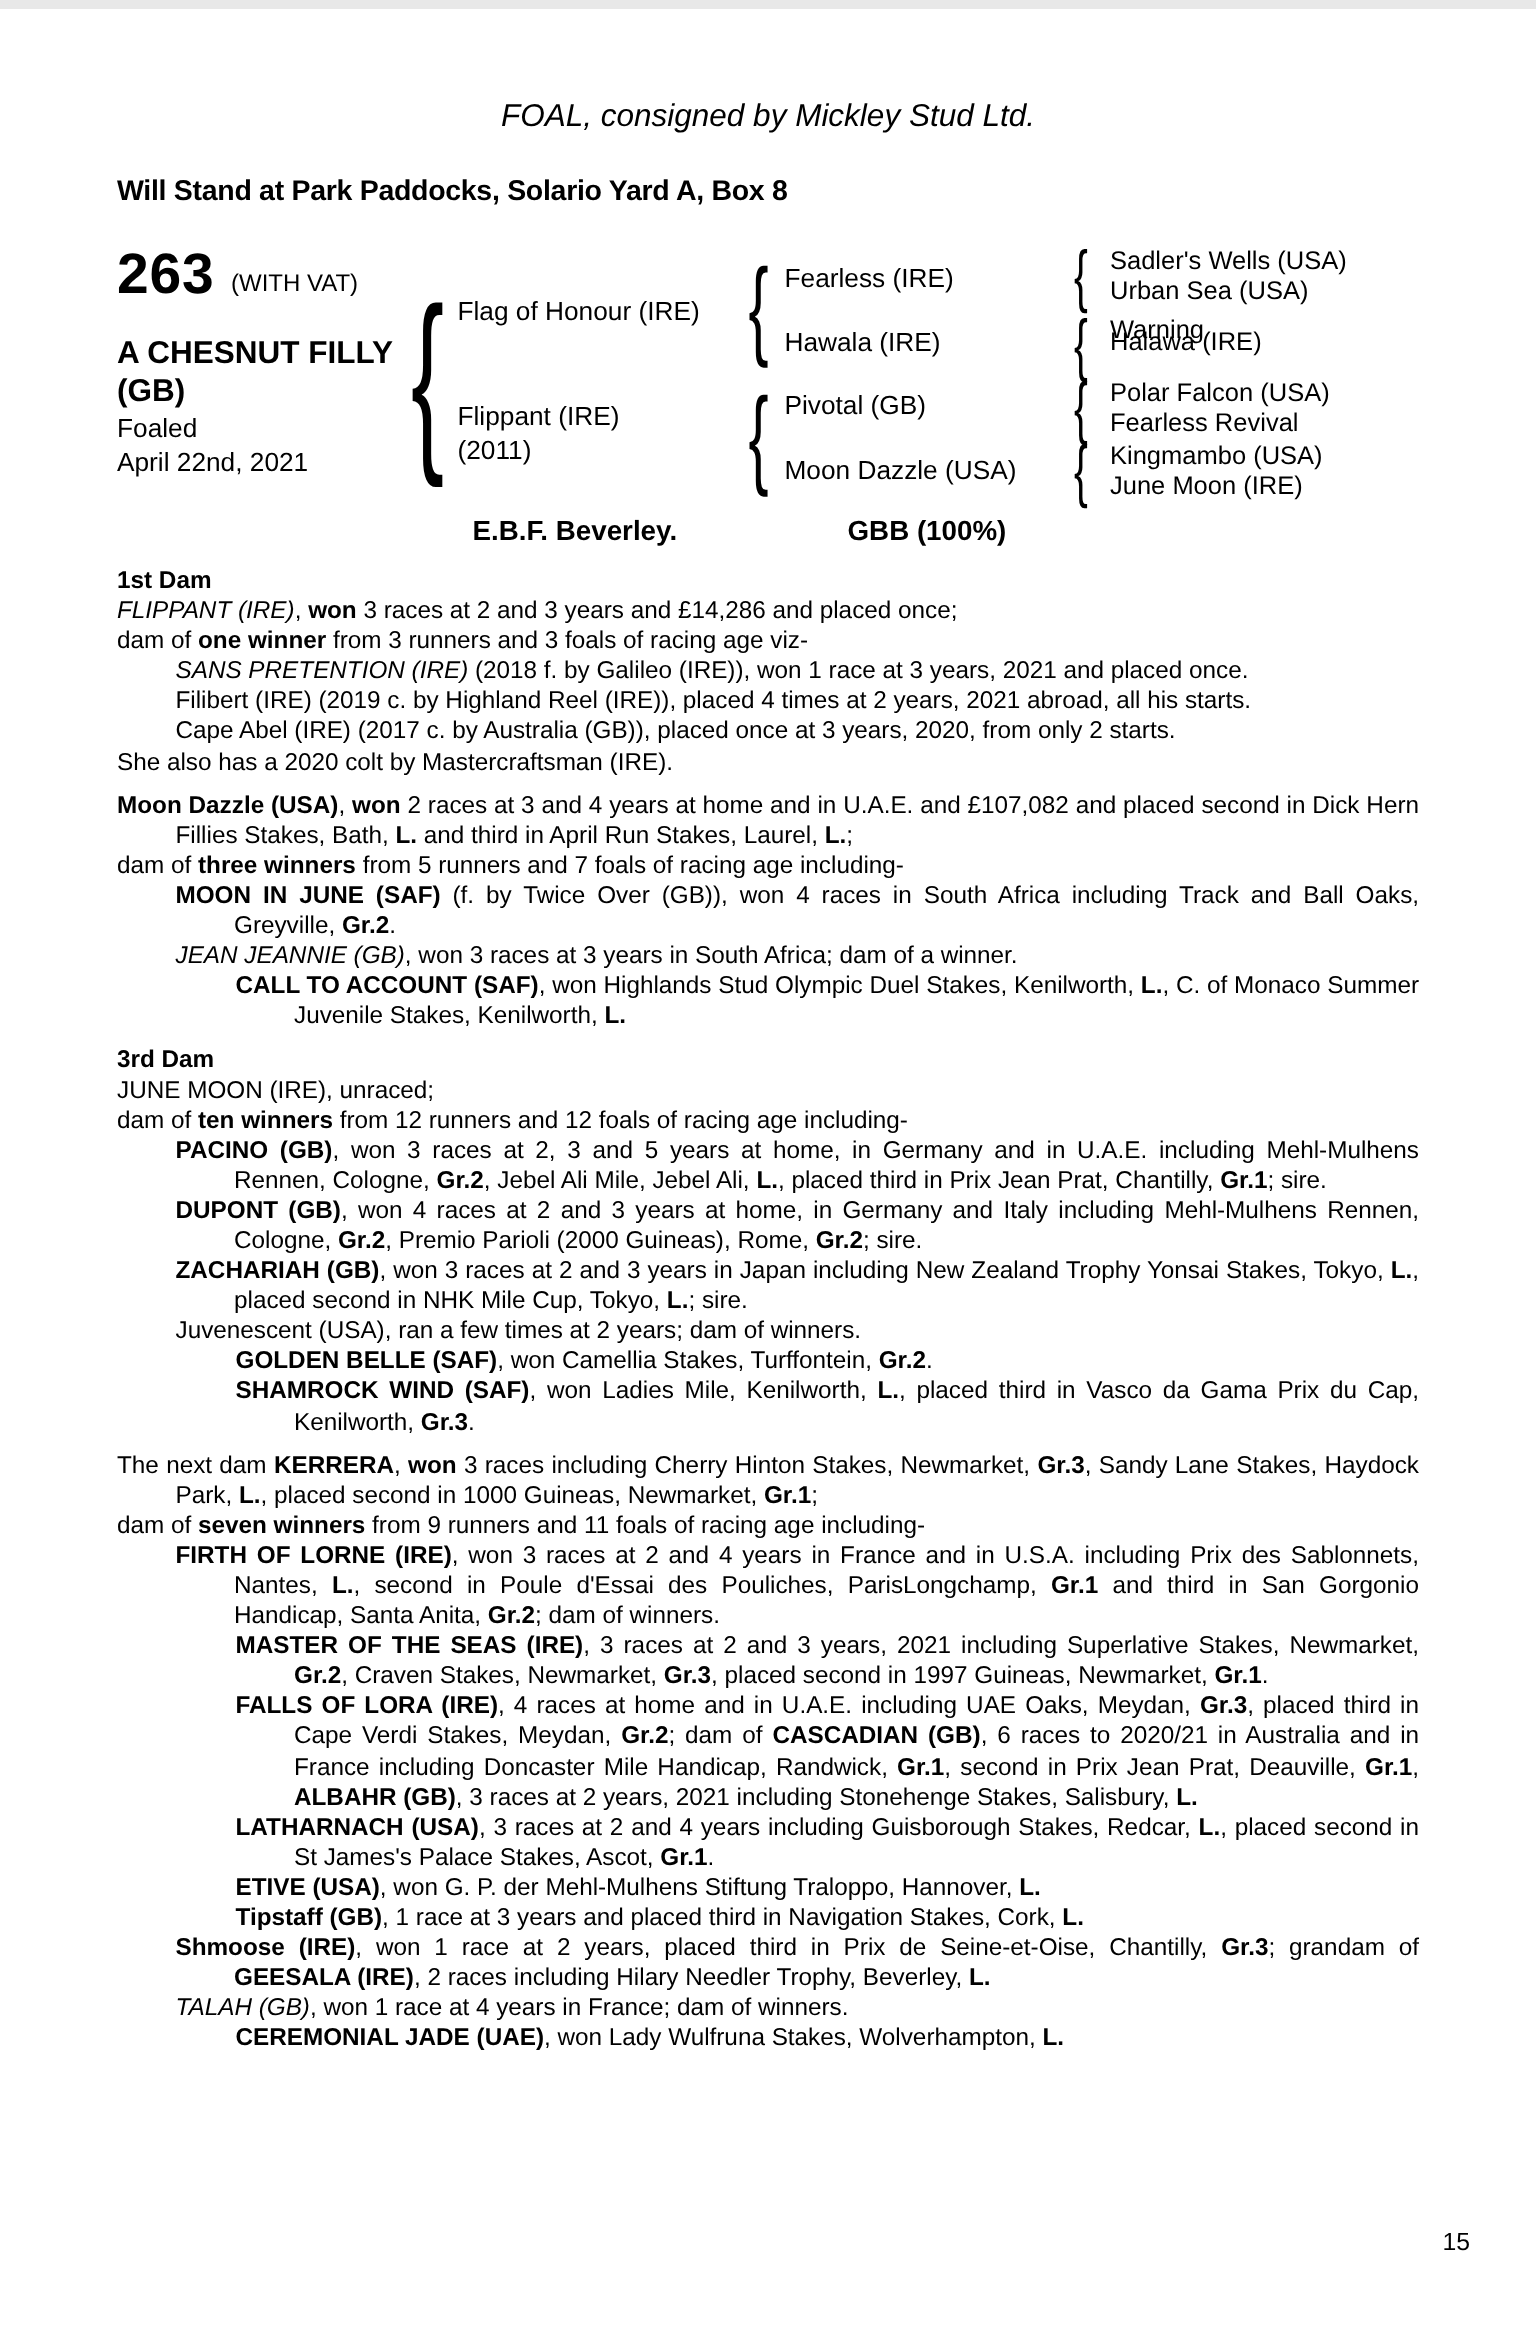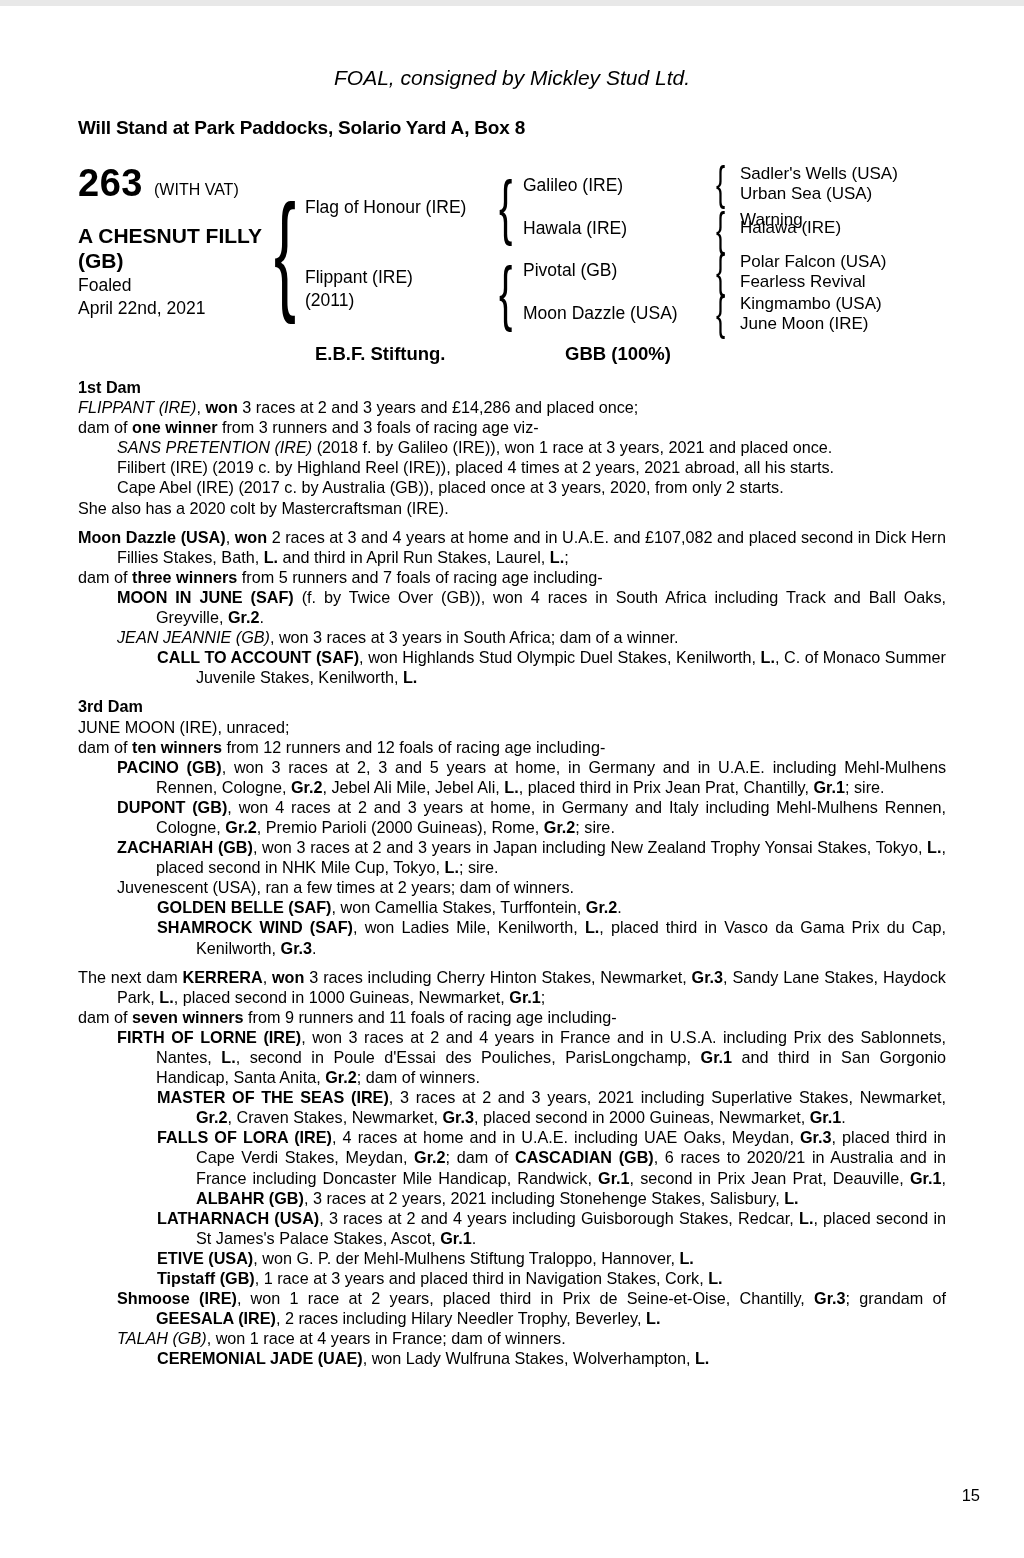--- a/index.html
+++ b/index.html
@@ -86,35 +86,35 @@
   <span class="brace brace-md m1">{</span>
   <span class="brace brace-sm s0">{</span>
   <span class="brace brace-sm s1">{</span>
   <span class="brace brace-sm s2">{</span>
   <span class="brace brace-sm s3">{</span>
 
   <div class="abs tree-name sire-name">Flag of Honour (IRE)</div>
   <div class="abs tree-name dam-name">Flippant (IRE)</div>
   <div class="abs tree-name dam-year">(2011)</div>
 
-  <div class="abs tree-name gp gp0">Galileo (IRE)</div>
+  <div class="abs tree-name gp gp0">Fearless (IRE)</div>
   <div class="abs tree-name gp gp1">Hawala (IRE)</div>
   <div class="abs tree-name gp gp2">Pivotal (GB)</div>
   <div class="abs tree-name gp gp3">Moon Dazzle (USA)</div>
 
   <div class="abs gg gg0">Sadler's Wells (USA)</div>
   <div class="abs gg gg1">Urban Sea (USA)</div>
   <div class="abs gg gg2">Warning</div>
   <div class="abs gg gg3">Halawa (IRE)</div>
   <div class="abs gg gg4">Polar Falcon (USA)</div>
   <div class="abs gg gg5">Fearless Revival</div>
   <div class="abs gg gg6">Kingmambo (USA)</div>
   <div class="abs gg gg7">June Moon (IRE)</div>
 
-  <div class="abs ebf">E.B.F. Stiftung.</div>
+  <div class="abs ebf">E.B.F. Beverley.</div>
   <div class="abs gbb">GBB (100%)</div>
 
   <div class="body-text">
       <div class="section">
         <div class="sec-heading">1st Dam</div>
         <div class="p lv0"><span class="i">FLIPPANT (IRE)</span><span class="r">, </span><span class="b">won</span><span class="r"> 3 races at 2 and 3 years and £14,286 and placed once;</span></div>
         <div class="p lv0"><span class="r">dam of </span><span class="b">one winner</span><span class="r"> from 3 runners and 3 foals of racing age viz-</span></div>
         <div class="p lv1"><span class="i">SANS PRETENTION (IRE)</span><span class="r"> (2018 f. by Galileo (IRE)), won 1 race at 3 years, 2021 and placed once.</span></div>
         <div class="p lv1"><span class="r">Filibert (IRE) (2019 c. by Highland Reel (IRE)), placed 4 times at 2 years, 2021 abroad, all his starts.</span></div>
         <div class="p lv1"><span class="r">Cape Abel (IRE) (2017 c. by Australia (GB)), placed once at 3 years, 2020, from only 2 starts.</span></div>
@@ -135,21 +135,21 @@
         <div class="p lv1"><span class="b">DUPONT (GB)</span><span class="r">, won 4 races at 2 and 3 years at home, in Germany and Italy including Mehl-Mulhens Rennen, Cologne, </span><span class="b">Gr.2</span><span class="r">, Premio Parioli (2000 Guineas), Rome, </span><span class="b">Gr.2</span><span class="r">; sire.</span></div>
         <div class="p lv1"><span class="b">ZACHARIAH (GB)</span><span class="r">, won 3 races at 2 and 3 years in Japan including New Zealand Trophy Yonsai Stakes, Tokyo, </span><span class="b">L.</span><span class="r">, placed second in NHK Mile Cup, Tokyo, </span><span class="b">L.</span><span class="r">; sire.</span></div>
         <div class="p lv1"><span class="r">Juvenescent (USA), ran a few times at 2 years; dam of winners.</span></div>
         <div class="p lv2"><span class="b">GOLDEN BELLE (SAF)</span><span class="r">, won Camellia Stakes, Turffontein, </span><span class="b">Gr.2</span><span class="r">.</span></div>
         <div class="p lv2"><span class="b">SHAMROCK WIND (SAF)</span><span class="r">, won Ladies Mile, Kenilworth, </span><span class="b">L.</span><span class="r">, placed third in Vasco da Gama Prix du Cap, Kenilworth, </span><span class="b">Gr.3</span><span class="r">.</span></div>
       </div>
       <div class="section">
         <div class="p lv0"><span class="r">The next dam </span><span class="b">KERRERA</span><span class="r">, </span><span class="b">won</span><span class="r"> 3 races including Cherry Hinton Stakes, Newmarket, </span><span class="b">Gr.3</span><span class="r">, Sandy Lane Stakes, Haydock Park, </span><span class="b">L.</span><span class="r">, placed second in 1000 Guineas, Newmarket, </span><span class="b">Gr.1</span><span class="r">;</span></div>
         <div class="p lv0"><span class="r">dam of </span><span class="b">seven winners</span><span class="r"> from 9 runners and 11 foals of racing age including-</span></div>
         <div class="p lv1"><span class="b">FIRTH OF LORNE (IRE)</span><span class="r">, won 3 races at 2 and 4 years in France and in U.S.A. including Prix des Sablonnets, Nantes, </span><span class="b">L.</span><span class="r">, second in Poule d'Essai des Pouliches, ParisLongchamp, </span><span class="b">Gr.1</span><span class="r"> and third in San Gorgonio Handicap, Santa Anita, </span><span class="b">Gr.2</span><span class="r">; dam of winners.</span></div>
-        <div class="p lv2"><span class="b">MASTER OF THE SEAS (IRE)</span><span class="r">, 3 races at 2 and 3 years, 2021 including Superlative Stakes, Newmarket, </span><span class="b">Gr.2</span><span class="r">, Craven Stakes, Newmarket, </span><span class="b">Gr.3</span><span class="r">, placed second in 2000 Guineas, Newmarket, </span><span class="b">Gr.1</span><span class="r">.</span></div>
+        <div class="p lv2"><span class="b">MASTER OF THE SEAS (IRE)</span><span class="r">, 3 races at 2 and 3 years, 2021 including Superlative Stakes, Newmarket, </span><span class="b">Gr.2</span><span class="r">, Craven Stakes, Newmarket, </span><span class="b">Gr.3</span><span class="r">, placed second in 1997 Guineas, Newmarket, </span><span class="b">Gr.1</span><span class="r">.</span></div>
         <div class="p lv2"><span class="b">FALLS OF LORA (IRE)</span><span class="r">, 4 races at home and in U.A.E. including UAE Oaks, Meydan, </span><span class="b">Gr.3</span><span class="r">, placed third in Cape Verdi Stakes, Meydan, </span><span class="b">Gr.2</span><span class="r">; dam of </span><span class="b">CASCADIAN (GB)</span><span class="r">, 6 races to 2020/21 in Australia and in France including Doncaster Mile Handicap, Randwick, </span><span class="b">Gr.1</span><span class="r">, second in Prix Jean Prat, Deauville, </span><span class="b">Gr.1</span><span class="r">, </span><span class="b">ALBAHR (GB)</span><span class="r">, 3 races at 2 years, 2021 including Stonehenge Stakes, Salisbury, </span><span class="b">L.</span></div>
         <div class="p lv2"><span class="b">LATHARNACH (USA)</span><span class="r">, 3 races at 2 and 4 years including Guisborough Stakes, Redcar, </span><span class="b">L.</span><span class="r">, placed second in St James's Palace Stakes, Ascot, </span><span class="b">Gr.1</span><span class="r">.</span></div>
         <div class="p lv2"><span class="b">ETIVE (USA)</span><span class="r">, won G. P. der Mehl-Mulhens Stiftung Traloppo, Hannover, </span><span class="b">L.</span></div>
         <div class="p lv2"><span class="b">Tipstaff (GB)</span><span class="r">, 1 race at 3 years and placed third in Navigation Stakes, Cork, </span><span class="b">L.</span></div>
         <div class="p lv1"><span class="b">Shmoose (IRE)</span><span class="r">, won 1 race at 2 years, placed third in Prix de Seine-et-Oise, Chantilly, </span><span class="b">Gr.3</span><span class="r">; grandam of </span><span class="b">GEESALA (IRE)</span><span class="r">, 2 races including Hilary Needler Trophy, Beverley, </span><span class="b">L.</span></div>
         <div class="p lv1"><span class="i">TALAH (GB)</span><span class="r">, won 1 race at 4 years in France; dam of winners.</span></div>
         <div class="p lv2"><span class="b">CEREMONIAL JADE (UAE)</span><span class="r">, won Lady Wulfruna Stakes, Wolverhampton, </span><span class="b">L.</span></div>
       </div>
     </div>
 

